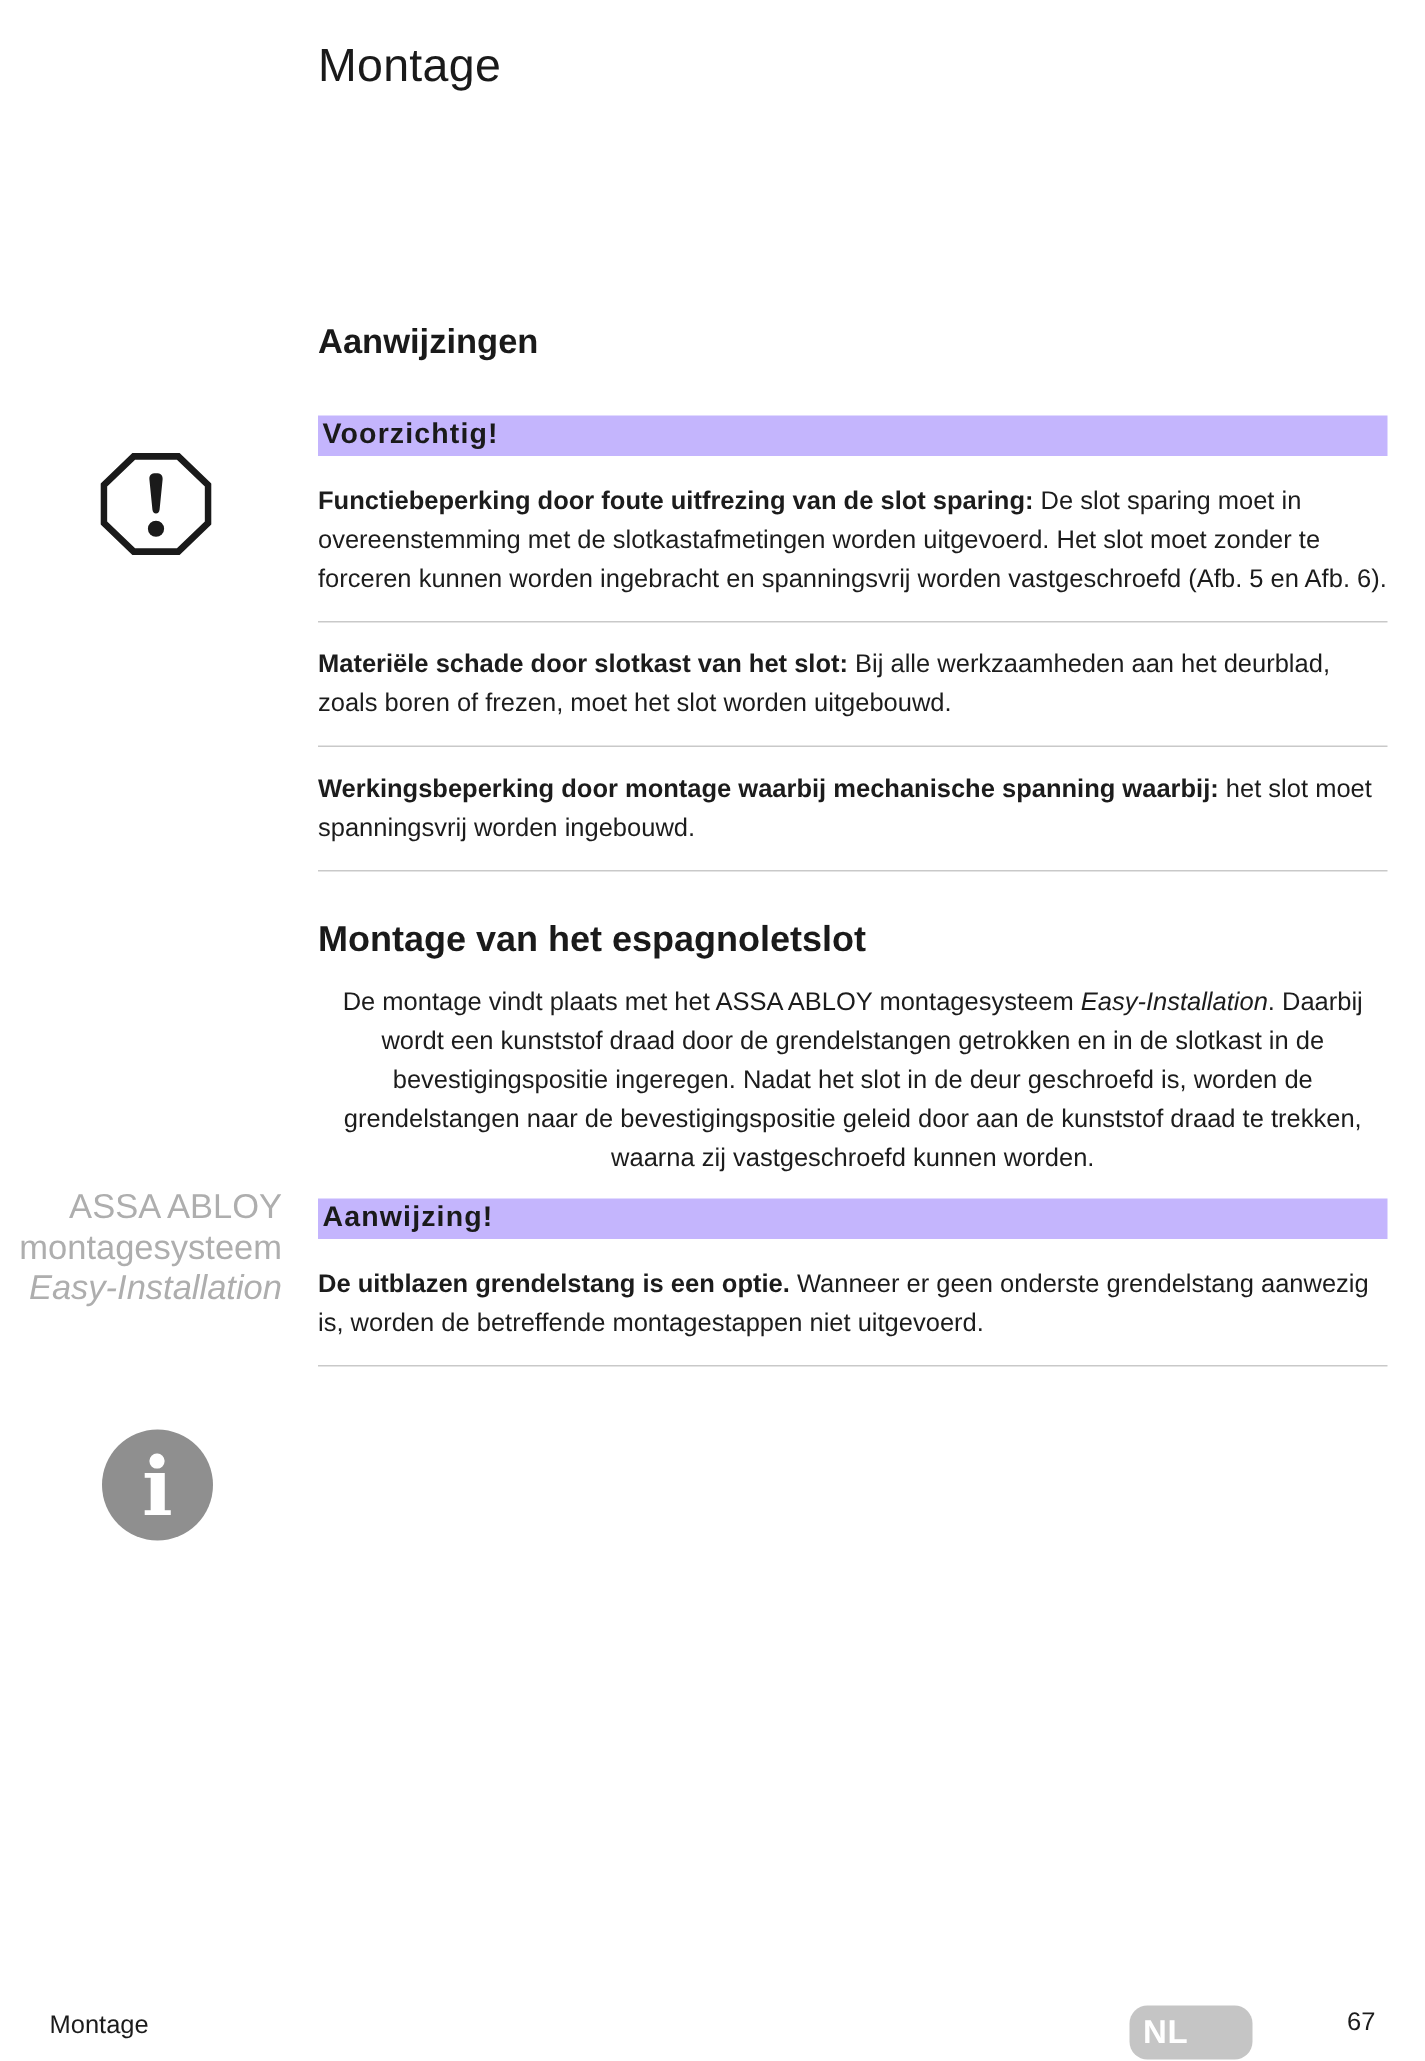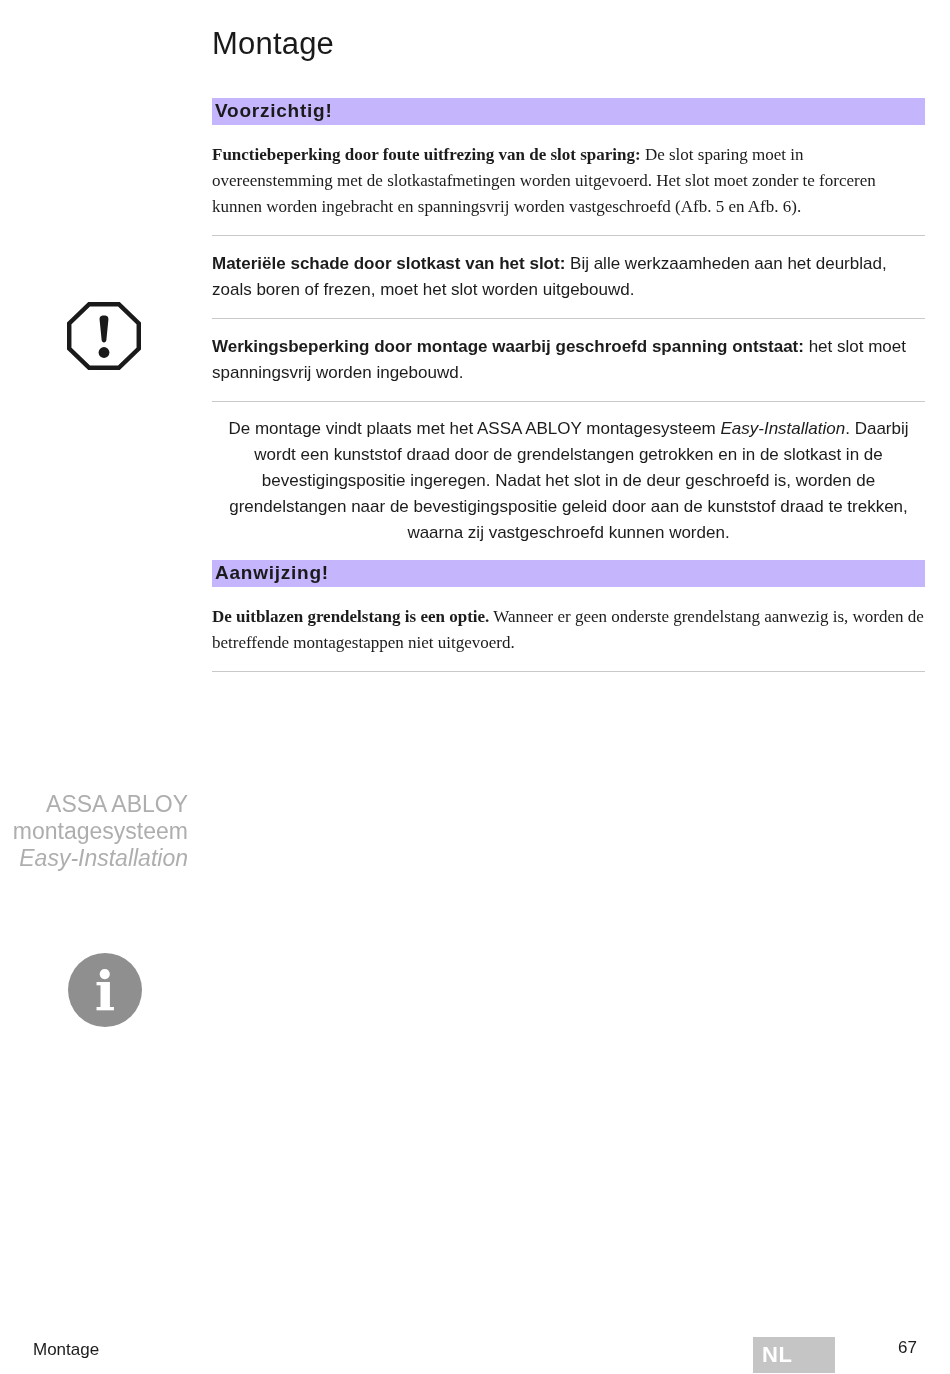--- a/index.html
+++ b/index.html
@@ -54,21 +54,21 @@
   .bar-heading.second { margin-top: 14px; }
   p.body-text {
     font-size: 17px;
     line-height: 26px;
     color: #1c1c1c;
   }
   .note-block {
     padding: 15px 0 15px 0;
     border-bottom: 1px solid #c9c9c9;
   }
-  .note-block.first { padding-top: 17px; font-family: Liberation Serif, serif; }
+  .note-block.first { padding-top: 17px; }
   .plain-block { padding: 14px 0 0 0; text-align: center; }
   .italic { font-style: italic; }
   strong { font-weight: 700; }
 
   
   .warning-icon {
     position: absolute;
     left: 67px;
     top: 302px;
     width: 74px;
@@ -106,20 +106,21 @@
     top: 1337px;
     width: 82px;
     height: 36px;
     background: #c5c5c5;
     color: #ffffff;
     font-size: 22px;
     font-weight: 700;
     line-height: 36px;
     padding-left: 9px;
     letter-spacing: 0.5px;
+    border-radius: 12px;
   }
   .page-number {
     position: absolute;
     right: 33px;
     top: 1338px;
     font-size: 17px;
     color: #1c1c1c;
   }
 </style>
 </head>
@@ -145,38 +146,40 @@
   <div class="margin-note">
     <div>ASSA ABLOY</div>
     <div>montagesysteem</div>
     <div class="italic">Easy-Installation</div>
   </div>
 
   <div class="content">
 
     <h1 class="doc-title">Montage</h1>
 
+    <h2 class="section-heading">Aanwijzingen</h2>
 
     <div class="bar-heading">
       <span>Voorzichtig!</span>
     </div>
 
     <div class="note-block first">
       <p class="body-text"><strong>Functiebeperking door foute uitfrezing van de slot sparing:</strong><span> De slot sparing moet in overeenstemming met de slotkastafmetingen worden uitgevoerd. Het slot moet zonder te forceren kunnen worden ingebracht en spanningsvrij worden vastgeschroefd (Afb. 5 en Afb. 6).</span></p>
     </div>
 
     <div class="note-block">
       <p class="body-text"><strong>Materiële schade door slotkast van het slot:</strong><span> Bij alle werkzaamheden aan het deurblad, zoals boren of frezen, moet het slot worden uitgebouwd.</span></p>
     </div>
 
 
     <div class="note-block">
-      <p class="body-text"><strong>Werkingsbeperking door montage waarbij geschroefd spanning ontstaat:</strong><span> het slot moet spanningsvrij worden ingebouwd.</span></p>
+      <p class="body-text"><strong>Werkingsbeperking door montage waarbij mechanische spanning waarbij:</strong><span> het slot moet spanningsvrij worden ingebouwd.</span></p>
     </div>
 
+    <h3 class="sub-heading">Montage van het espagnoletslot</h3>
 
     <div class="plain-block">
       <p class="body-text"><span>De montage vindt plaats met het ASSA ABLOY montagesysteem </span><span class="italic">Easy-Installation</span><span>. Daarbij wordt een kunststof draad door de grendelstangen getrokken en in de slotkast in de bevestigingspositie ingeregen. Nadat het slot in de deur geschroefd is, worden de grendelstangen naar de bevestigingspositie geleid door aan de kunststof draad te trekken, waarna zij vastgeschroefd kunnen worden.</span></p>
     </div>
 
     <div class="bar-heading second">
       <span>Aanwijzing!</span>
     </div>
 
     <div class="note-block first">

